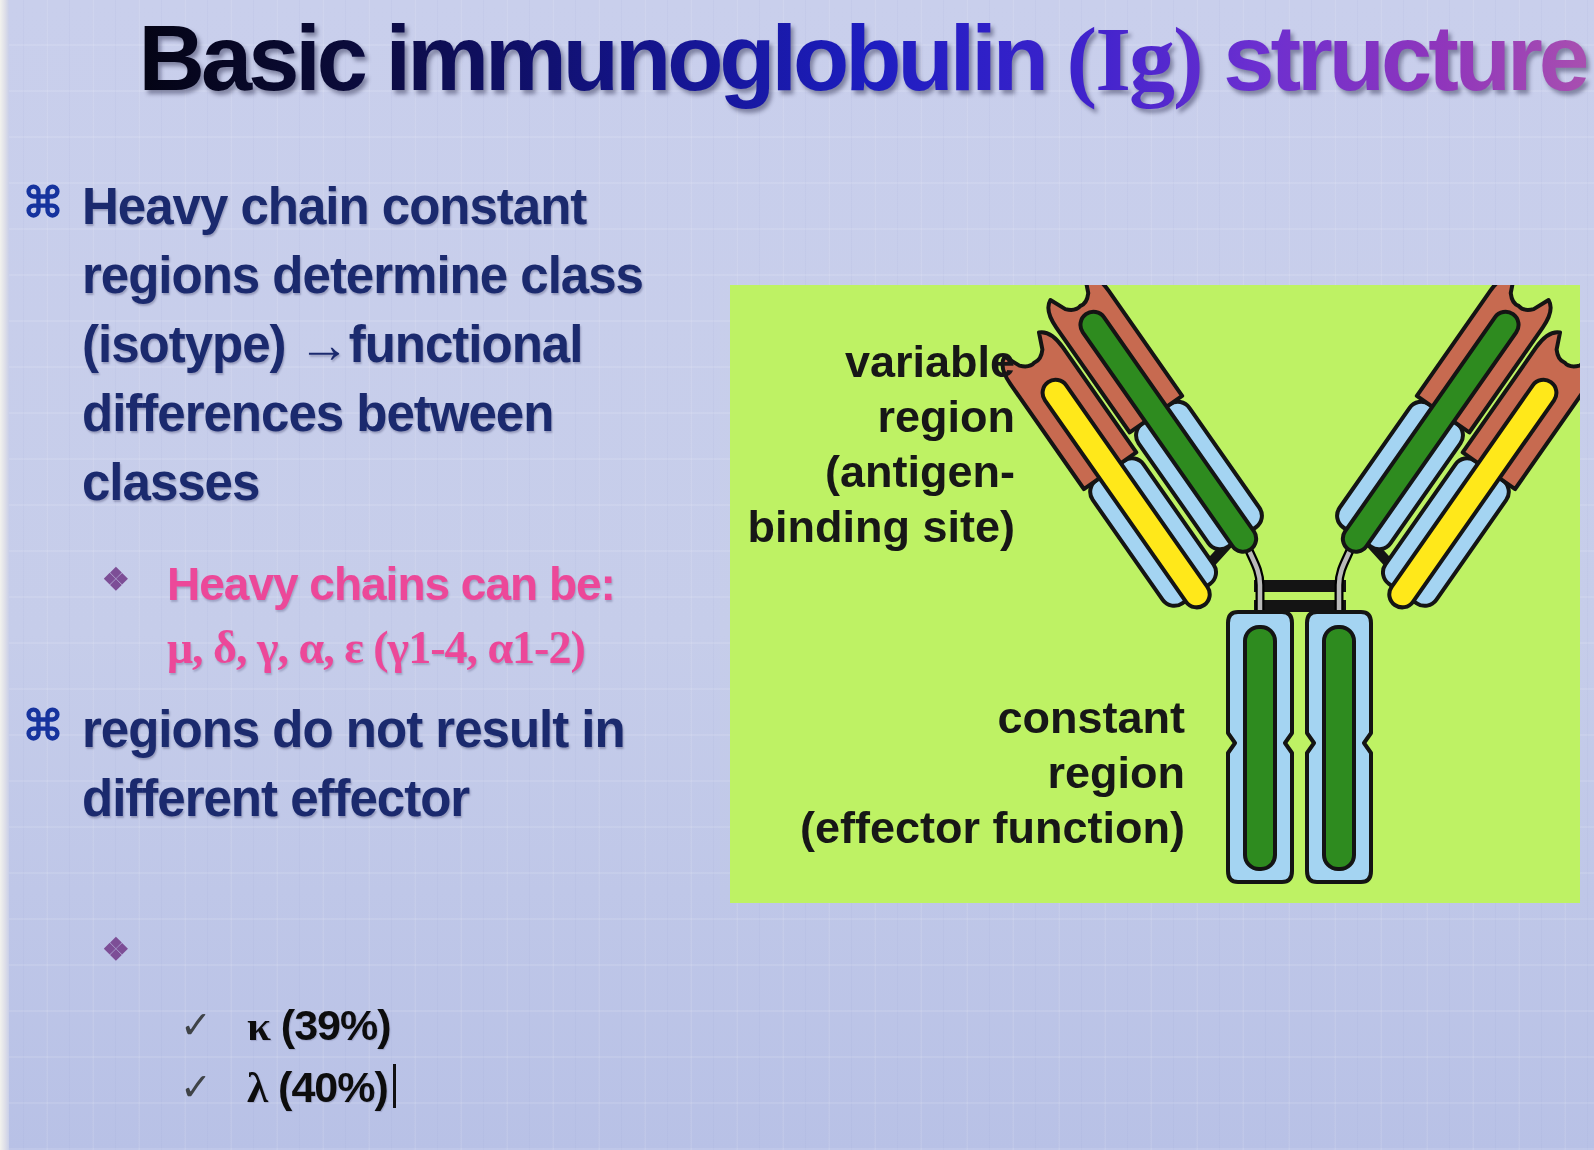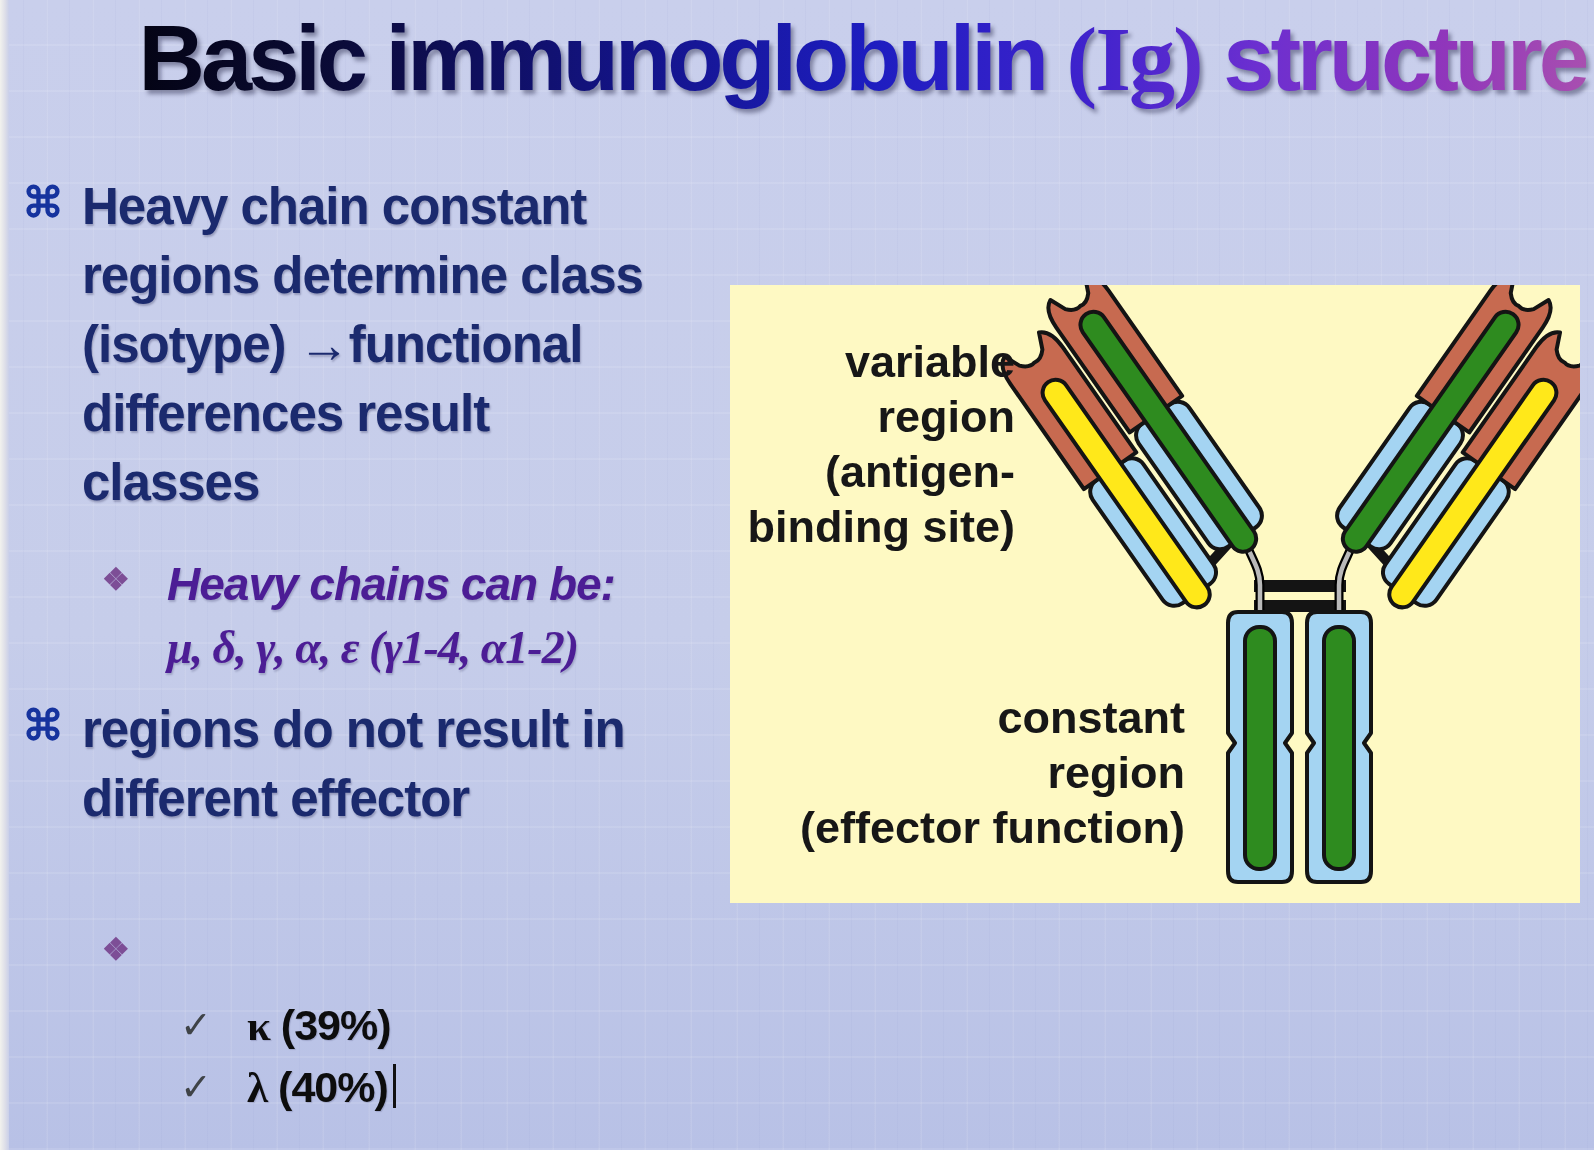--- a/index.html
+++ b/index.html
@@ -38,39 +38,38 @@
   .diam { color:#7d4e96; font-size:31px; }
   .chk { color:#3f4347; font-size:38px; font-weight:normal; }
 
   .lines-main {
     font-size:51px; font-weight:bold; letter-spacing:-1px;
     color:#1b2a6e; line-height:69px;
     text-shadow:1px 2px 2px rgba(25,25,70,0.28);
   }
   .lines-sub {
     font-size:46px; font-weight:bold; letter-spacing:-1px;
-    color:#4c1d95; line-height:64px;
+    color:#ec4899; line-height:64px;
     text-shadow:1px 2px 2px rgba(25,25,70,0.22);
-    font-style:italic;
   }
   .check-line {
     font-size:43px; font-weight:bold; letter-spacing:-1px;
     color:#0d0d0d; line-height:50px;
     text-shadow:1px 1px 1px rgba(25,25,70,0.18);
   }
   .greek { font-family:"Liberation Serif","DejaVu Serif",serif; font-weight:bold; }
   .cursor {
     display:inline-block; width:3px; height:44px; background:#111;
     vertical-align:-6px; margin-left:5px;
   }
 
   
   .diagram-box {
     position:absolute; left:730px; top:285px; width:850px; height:618px;
-    background:#fef9c3;
+    background:#bef264;
   }
   .diagram-box svg { display:block; width:100%; height:100%; }
   .o { stroke:#141414; stroke-width:4; stroke-linejoin:round; }
   .c-salmon { fill:var(--salmon,#c76a50); }
   .c-blue   { fill:var(--lightblue,#a4d4f2); }
   .c-green  { fill:var(--green,#2e8b1f); }
   .c-yellow { fill:var(--yellow,#ffe81a); }
   .bond     { stroke:#141414; stroke-width:10; stroke-linecap:round; }
   .graywire-under { stroke:#000; stroke-width:9; fill:none; stroke-linecap:round; }
   .graywire-over  { stroke:#b9b9b9; stroke-width:4.5; fill:none; stroke-linecap:round; }
@@ -85,21 +84,21 @@
 <div class="edge-strip"></div>
 
 <div class="title"><span>Basic immunoglobulin </span><span class="serif">(Ig)</span><span> structure</span></div>
 
 <div class="blk" style="left:0;top:172px;">
   <span class="b-marker cmd" style="left:22px;top:10px;">⌘</span>
   <div class="lines-main" style="margin-left:82px;width:660px;">
     <div>Heavy chain constant</div>
     <div>regions determine class</div>
     <div>(isotype) →functional</div>
-    <div>differences result</div>
+    <div>differences between</div>
     <div>classes</div>
   </div>
 </div>
 
 <div class="blk" style="left:0;top:552px;">
   <span class="b-marker diam" style="left:102px;top:12px;">❖</span>
   <div class="lines-sub" style="margin-left:167px;width:620px;">
     <div>Heavy chains can be:</div>
     <div class="greek">μ, δ, γ, α, ε (γ1-4, α1-2)</div>
   </div>

